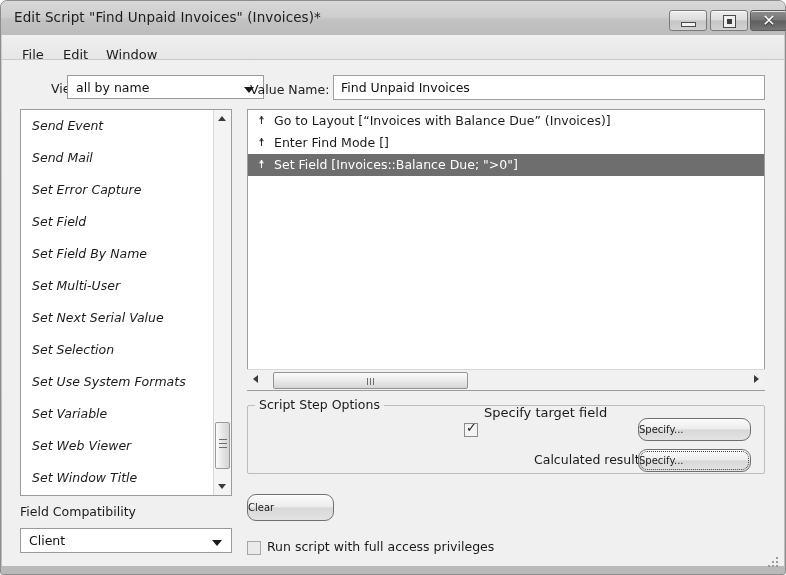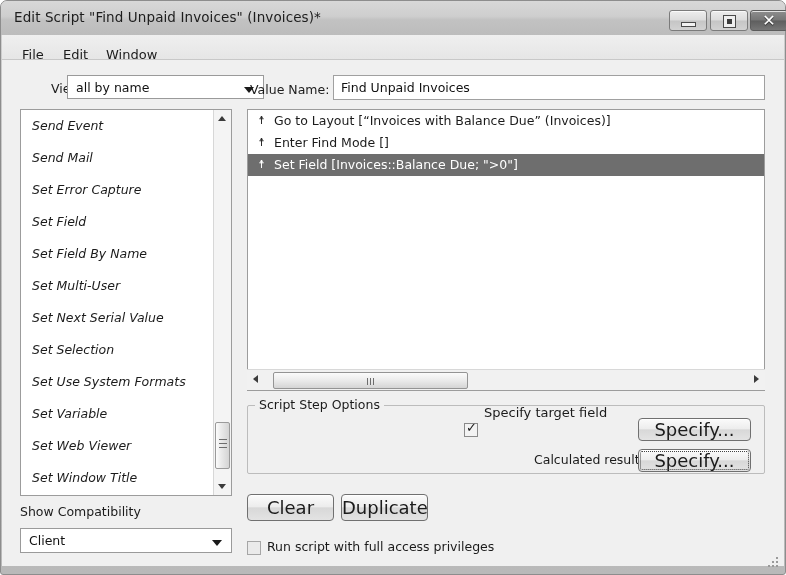--- a/index.html
+++ b/index.html
@@ -337,25 +337,24 @@
     position: absolute; left: 483px; top: 404px;
     font-size: 13px; color: #1b1b1b;
   }
   #lbl-calc {
     position: absolute; left: 533px; top: 451px;
     font-size: 12.5px; color: #1b1b1b;
   }
   .btn {
     position: absolute;
     border: 1px solid #707070;
-    border-radius: 4px;
+    border-radius: 9px;
     background: linear-gradient(to bottom, #fbfbfb 0%, #ededed 46%, #d8d8d8 52%, #e3e3e3 100%);
-    font-size: 18px;
+    font-size: 10px;
     color: #1b1b1b;
-    text-align: center;
     cursor: default;
     box-shadow: inset 0 1px 0 rgba(255,255,255,.85);
   }
   #btn-specify-1 { left: 637px; top: 417px; width: 113px; height: 23px; line-height: 21px; }
   #btn-specify-2 {
     left: 637px; top: 448px; width: 113px; height: 23px; line-height: 21px;
     outline: 1px dotted #444; outline-offset: -3px;
   }
   #btn-clear    { left: 246px; top: 493px; width: 87px; height: 27px; line-height: 25px; }
   #btn-duplicate{ left: 340px; top: 493px; width: 87px; height: 27px; line-height: 25px; }
@@ -440,21 +439,21 @@
       </div>
       <div id="vsb-thumb">
         <span class="grip"></span>
       </div>
       <div class="vsb-arrow" id="vsb-down">
         <span class="tri-down"></span>
       </div>
     </div>
   </div>
 
-  <div id="compat-label">Show Compatibility</div>
+  <div id="compat-label">Field Compatibility</div>
   <div class="combo" id="compat-combo">
     <span class="combo-text">Client</span>
     <span class="arrow"></span>
   </div>
 
   <div id="scriptname-label">Value Name:</div>
   <div id="scriptname-input">
     <span class="val">Find Unpaid Invoices</span>
   </div>
 
@@ -482,21 +481,20 @@
   <div id="chk-target">
     <span class="tick">✓</span>
   </div>
   <div id="lbl-target">Specify target field</div>
   <div class="btn" id="btn-specify-1">Specify...</div>
 
   <div id="lbl-calc">Calculated result:</div>
   <div class="btn" id="btn-specify-2">Specify...</div>
 
   <div class="btn" id="btn-clear">Clear</div>
-  <div class="btn" id="btn-duplicate">Duplicate</div>
 
   <div id="chk-fullaccess"></div>
   <div id="lbl-fullaccess">Run script with full access privileges</div>
 
   <div id="grip">
       <i style="left: 8px; top: 0px;"></i>
       <i style="left: 4px; top: 4px;"></i>
       <i style="left: 8px; top: 4px;"></i>
       <i style="left: 0px; top: 8px;"></i>
       <i style="left: 4px; top: 8px;"></i>

